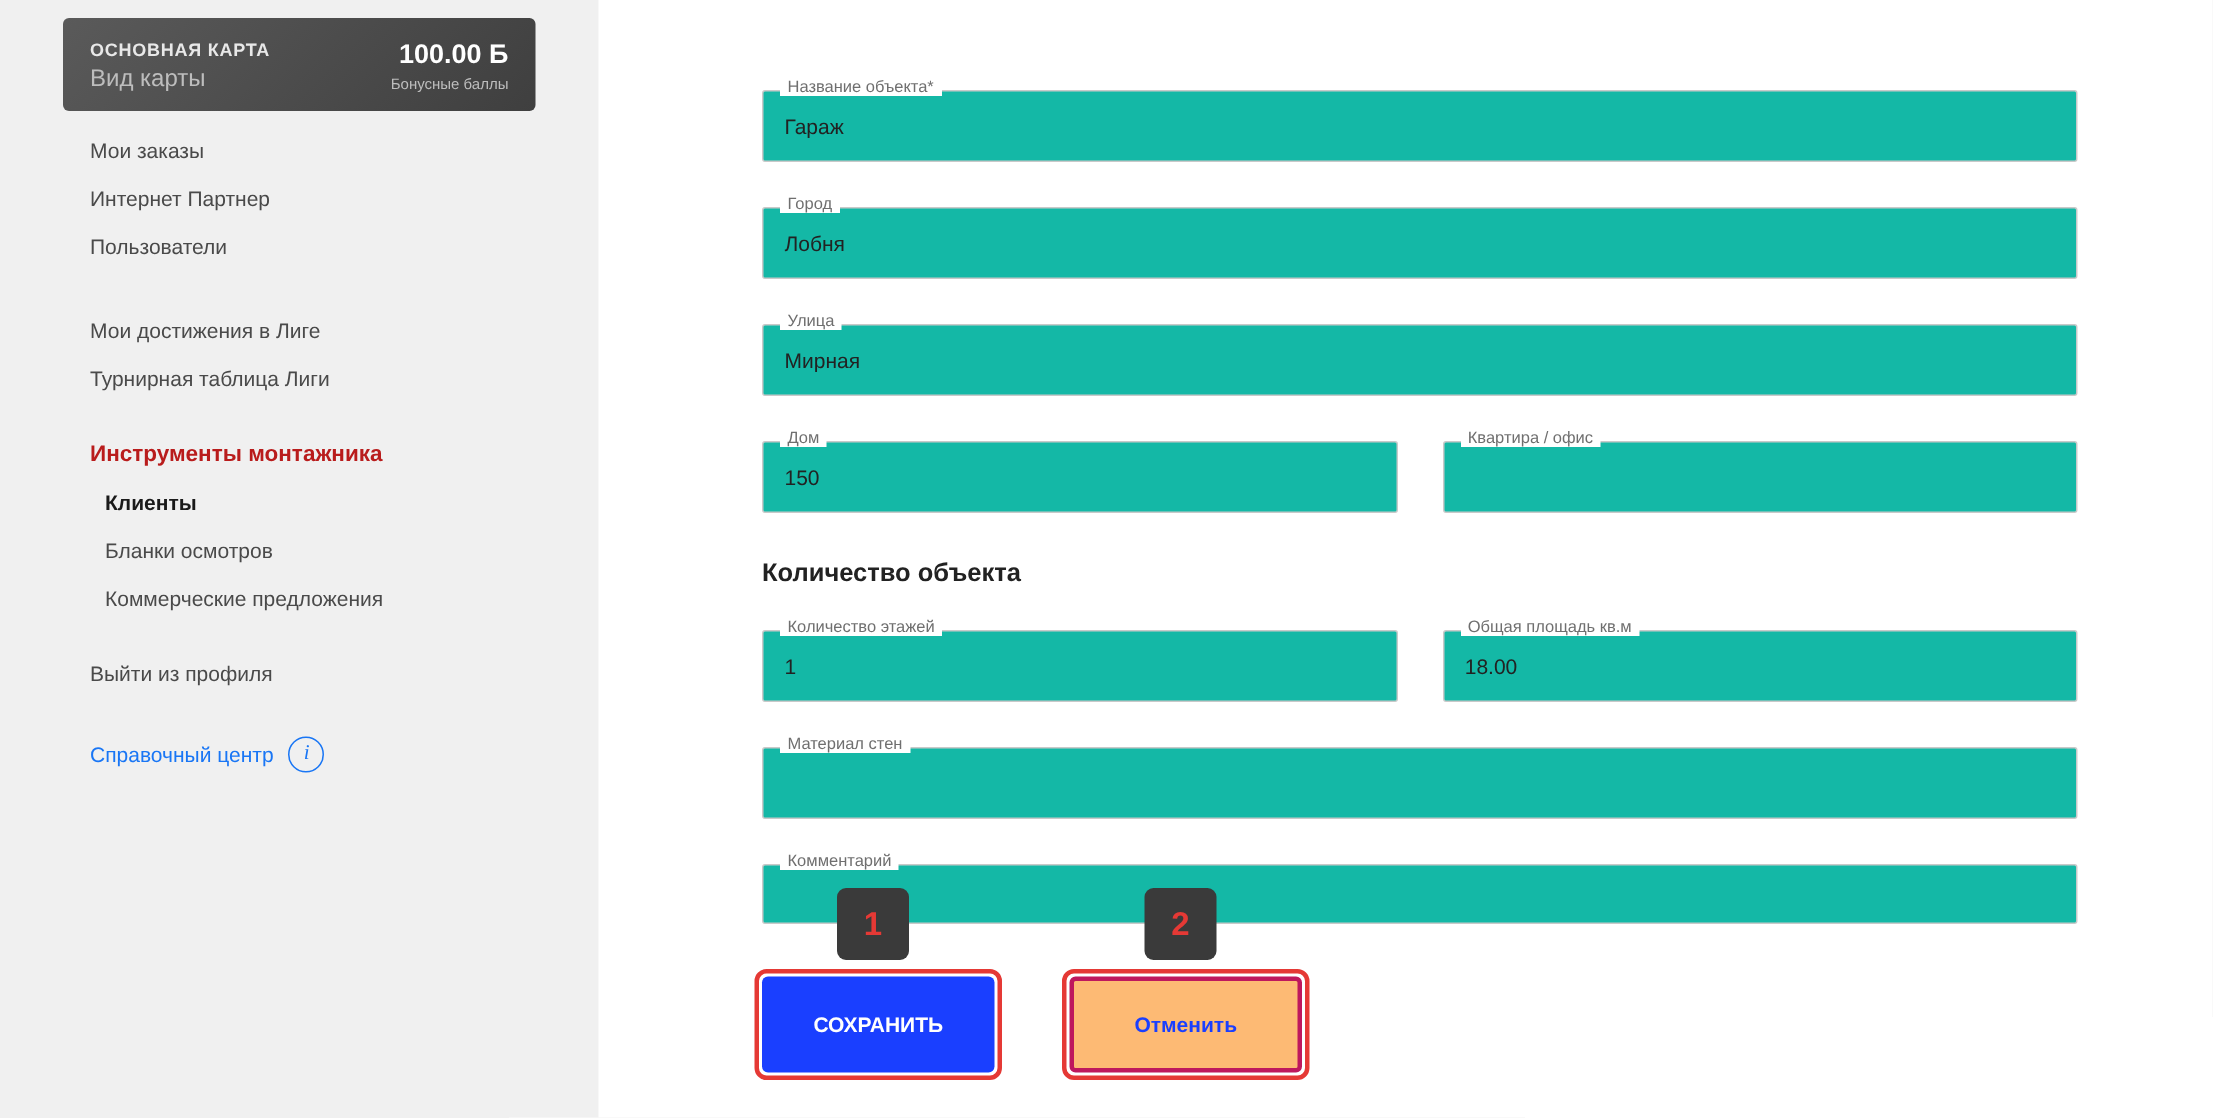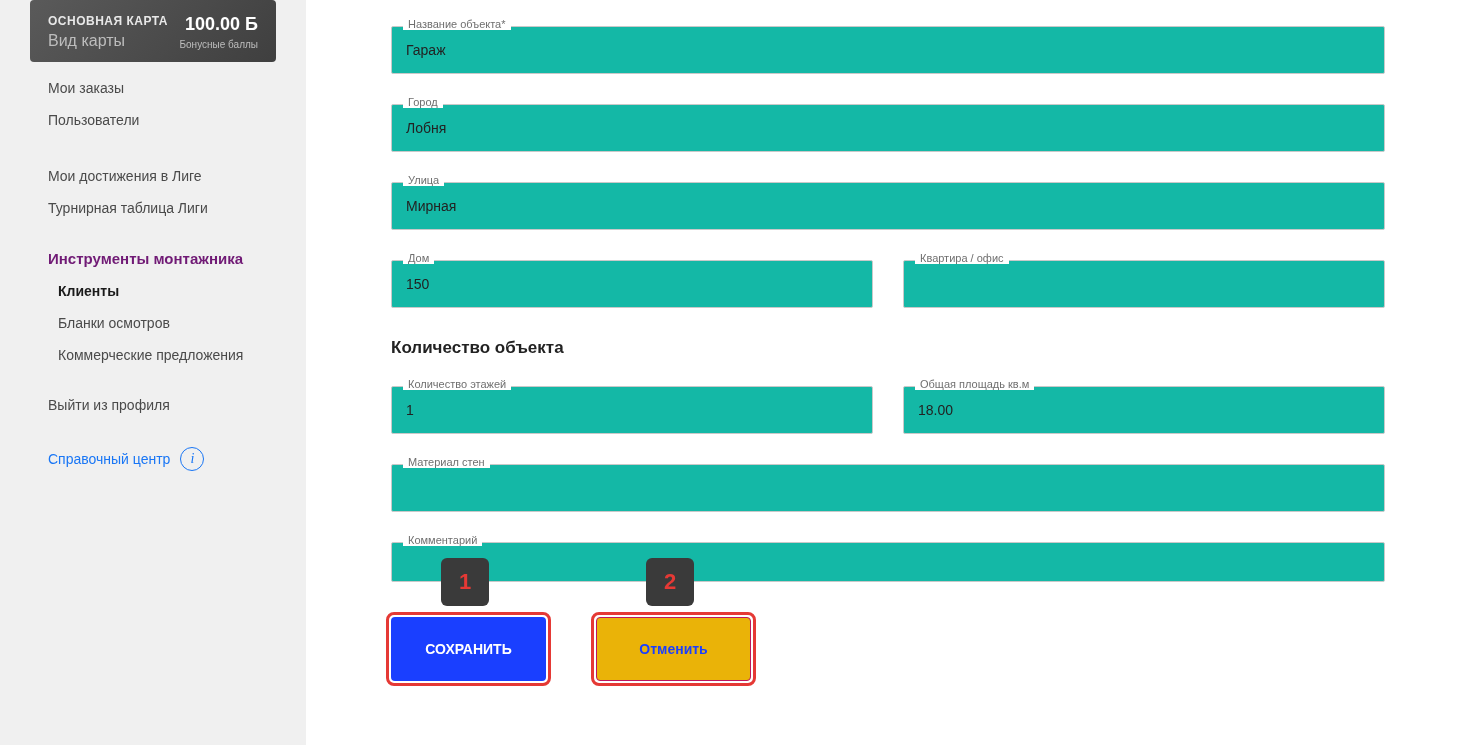--- a/index.html
+++ b/index.html
@@ -5,23 +5,23 @@
   * { box-sizing: border-box; margin: 0; padding: 0; }
   body {
     font-family: Arial, Helvetica, sans-serif;
     background: #f0f0f0;
     width: 1475px;
     height: 745px;
     display: flex;
     overflow: hidden;
   }
   .sidebar {
-    width: 306px;
+    width: 399px;
     background: #f0f0f0;
-    padding: 0;
+    padding: 12px;
     flex-shrink: 0;
   }
   .card {
     margin: 0 30px 10px 30px;
     background: linear-gradient(135deg, #5a5a5a, #3f3f3f);
     border-radius: 4px;
     padding: 14px 18px 12px 18px;
     color: #fff;
     display: flex;
     justify-content: space-between;
@@ -52,21 +52,21 @@
   .nav-group { margin-top: 6px; }
   .nav-item {
     padding: 8px 30px 8px 48px;
     font-size: 14px;
     color: #4a4a4a;
     cursor: pointer;
   }
   .nav-heading {
     padding: 8px 30px 8px 48px;
     font-size: 15px;
-    color: #701a75;
+    color: #b91c1c;
     font-weight: 600;
     margin-top: 18px;
   }
   .nav-sub {
     padding: 8px 30px 8px 58px;
     font-size: 14px;
     color: #4a4a4a;
     cursor: pointer;
   }
   .nav-sub.active {
@@ -97,21 +97,21 @@
     color: #1976f5;
   }
 
   .main {
     flex: 1;
     background: #ffffff;
     padding: 0 90px 40px 85px;
     position: relative;
     overflow: hidden;
   }
-  .form { padding-top: 26px; }
+  .form { padding-top: 60px; margin-left: 24px; }
   .field-row {
     display: flex;
     gap: 30px;
     margin-bottom: 30px;
   }
   .field {
     position: relative;
     flex: 1;
   }
   .field-label {
@@ -159,23 +159,23 @@
     align-items: center;
     justify-content: center;
     border: none;
   }
   .btn-primary {
     background: #1a3fff;
     color: #fff;
     text-transform: uppercase;
   }
   .btn-secondary {
-    background: #eab308;
+    background: #fdba74;
     color: #1a3fff;
-    border: 1px solid #be185d;
+    border: 3px solid #be185d;
     text-align: right;
   }
   .btn-highlight {
     position: absolute;
     inset: -5px;
     border: 3px solid #e53935;
     border-radius: 8px;
     pointer-events: none;
   }
   .callout {
@@ -205,20 +205,21 @@
       <div class="card-left-sub">Вид карты</div>
     </div>
     <div>
       <div class="card-right-val">100.00 Б</div>
       <div class="card-right-sub">Бонусные баллы</div>
     </div>
   </div>
 
   <div class="nav-group">
     <div class="nav-item">Мои заказы</div>
+    <div class="nav-item">Интернет Партнер</div>
     <div class="nav-item">Пользователи</div>
   </div>
 
   <div class="nav-gap"></div>
   <div class="nav-group">
     <div class="nav-item">Мои достижения в Лиге</div>
     <div class="nav-item">Турнирная таблица Лиги</div>
   </div>
 
   <div class="nav-heading">Инструменты монтажника</div>

